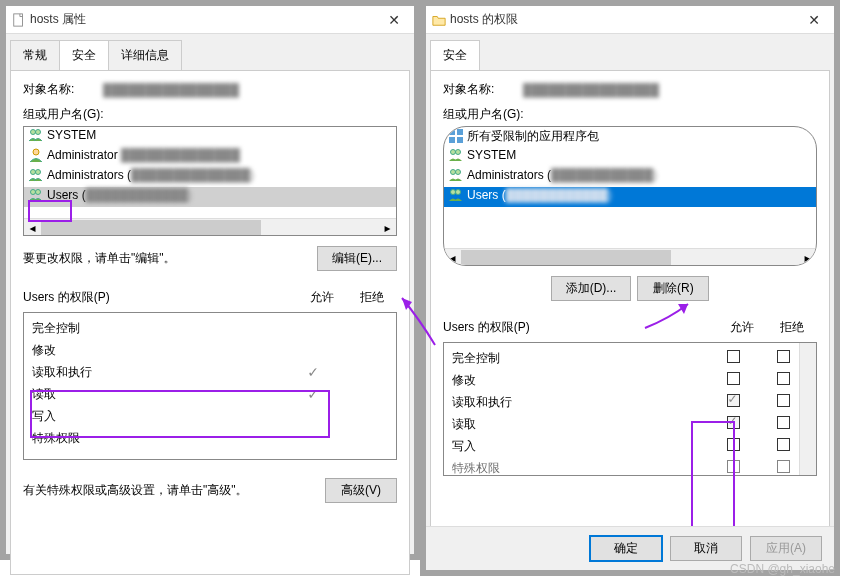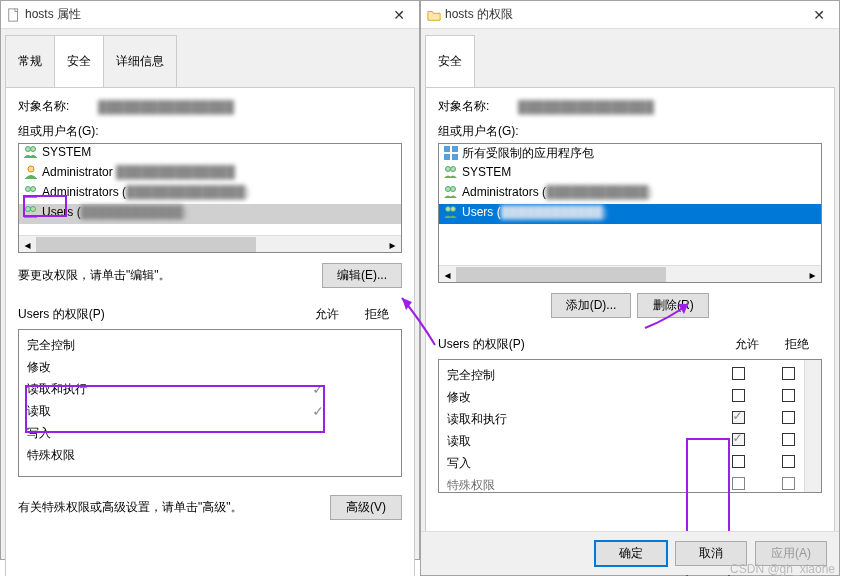--- a/index.html
+++ b/index.html
@@ -1,34 +1,34 @@
 <!DOCTYPE html>
 <html><head>
 <meta charset="utf-8">
 <style>
   * { box-sizing: border-box; font-family: "Microsoft YaHei", "Segoe UI", sans-serif; font-size: 12px; }
   body { margin: 0; background: #fff; width: 841px; height: 576px; position: relative; overflow: hidden; }
-  .dlg { position: absolute; background: #f0f0f0; border: 1px solid #a3a3a3; }
+  .dlg { position: absolute; background: #f0f0f0; border: 6px solid #a3a3a3; }
   .dlg-left { left: 0; top: 0; width: 420px; height: 560px; }
   .dlg-right { left: 420px; top: 0; width: 420px; height: 576px; }
   .titlebar { height: 28px; background: #fff; display: flex; align-items: center; padding: 0 0 0 6px; border-bottom: 1px solid #ddd; }
   .file-icon, .folder-icon { width: 14px; height: 14px; margin-right: 4px; }
   .title-text { flex: 1; color: #333; }
   .close-btn { width: 40px; height: 28px; display: flex; align-items: center; justify-content: center; color: #333; font-size: 14px; }
   .tabs { display: flex; margin: 6px 4px 0 4px; }
-  .tab { padding: 17px 12px; border: 1px solid #ccc; border-bottom: none; background: #f0f0f0; margin-right: -1px; }
+  .tab { padding: 6px 12px; border: 1px solid #ccc; border-bottom: none; background: #f0f0f0; margin-right: -1px; }
   .tab.active { background: #fff; position: relative; z-index: 2; }
   .panel { border: 1px solid #ccc; margin: 0 4px 4px 4px; background: #fff; padding: 10px 12px 12px 12px; }
   .dlg-left .panel { height: 505px; }
   .dlg-right .panel { height: 486px; }
   .row { display: flex; align-items: center; margin-bottom: 8px; }
   .row .lbl { width: 80px; }
   .row .val { flex: 1; color: #888; filter: blur(2px); }
   .listbox { border: 1px solid #888; background: #fff; height: 110px; overflow: hidden; position: relative; }
-  .dlg-right .listbox { height: 140px; }
+  .dlg-right .listbox { height: 140px; border-radius: 23px; }
   .list-inner { overflow: hidden; }
   .list-item { display: flex; align-items: flex-start; padding: 1px 4px; height: 20px; }
   .list-item.selected { background: #d0d0d0; }
   .list-item.selected-blue { background: #0078d7; color: #fff; }
   .user-icon { width: 16px; height: 14px; margin-right: 3px; }
   .blur { color: #888; filter: blur(2px); }
   .scroll-x { position: absolute; left: 0; right: 0; bottom: 0; height: 17px; background: #f0f0f0; display: flex; border-top: 1px solid #ddd; }
   .scroll-arrow { width: 17px; height: 17px; display: flex; align-items: center; justify-content: center; }
   .scroll-track { flex: 1; position: relative; }
   .scroll-thumb { position: absolute; height: 15px; top: 1px; background: #ccc; }

